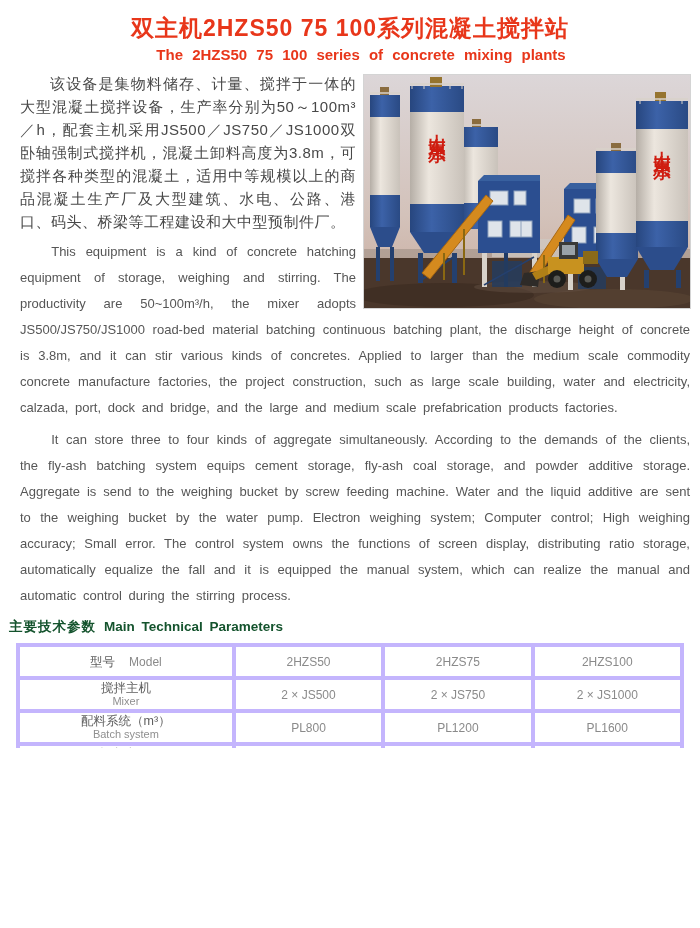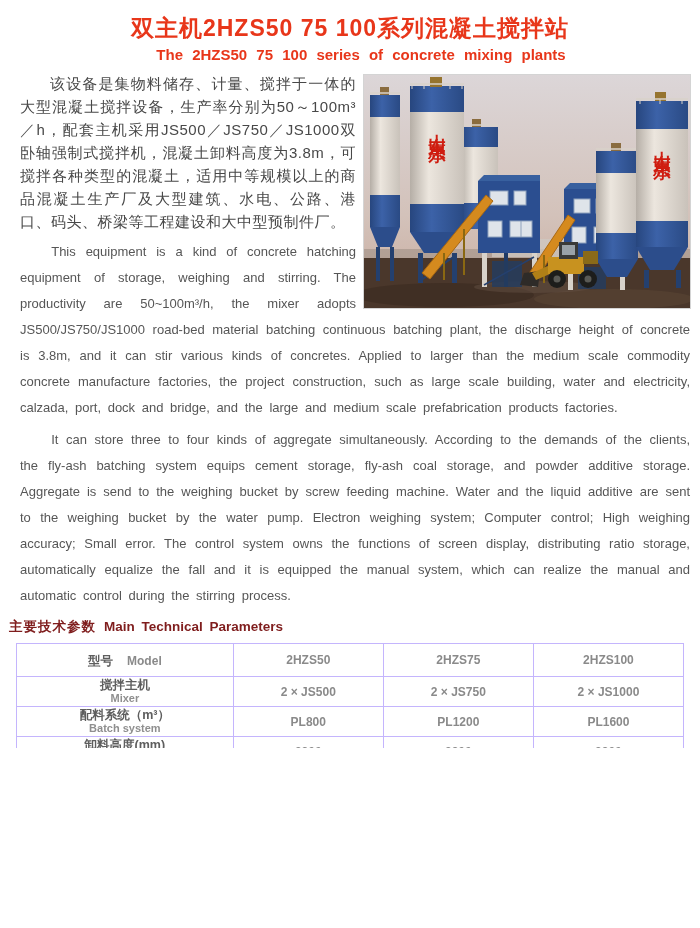--- a/index.html
+++ b/index.html
@@ -25,29 +25,29 @@
   p.zh {
     margin:0; color:#484848; font-size:15px; line-height:23px;
     text-align:justify; text-indent:2em; letter-spacing:0.5px;
   }
   p.en {
     margin:6px 0 0; color:#565656; font-size:13px; line-height:26px;
     text-align:justify; text-indent:2.4em; word-spacing:3px;
   }
   .clear { clear:both; }
   .section-heading {
-    margin:9px 0 0 9px; font-size:13.5px; font-weight:bold; color:#7f1d1d;
+    margin:9px 0 0 9px; font-size:13.5px; font-weight:bold; color:#14532d;
   }
   .section-heading .zh-part { margin-right:8px; letter-spacing:1px; }
   .section-heading .en-part { word-spacing:3px; }
   table.params {
     width:668px; margin:7px auto 0; border-collapse:collapse; table-layout:fixed;
   }
   table.params td {
-    border:1px solid #c4b5fd; text-align:center; vertical-align:middle; padding:1px 2px;font-weight:bold;
+    border:4px solid #c4b5fd; text-align:center; vertical-align:middle; padding:1px 2px;
   }
   tr.hdr td { height:33px; }
   tr.row td { height:28px; }
   .hdr-zh { color:#5e5e5e; font-size:12.5px; margin-right:14px; }
   .hdr-en, .val { color:#8a8a8a; font-size:12px; }
   .lbl-zh { color:#5e5e5e; font-size:12.5px; line-height:14px; }
   .lbl-en { color:#8f8f8f; font-size:11px; line-height:13px; }
 </style>
 </head>
 <body>

